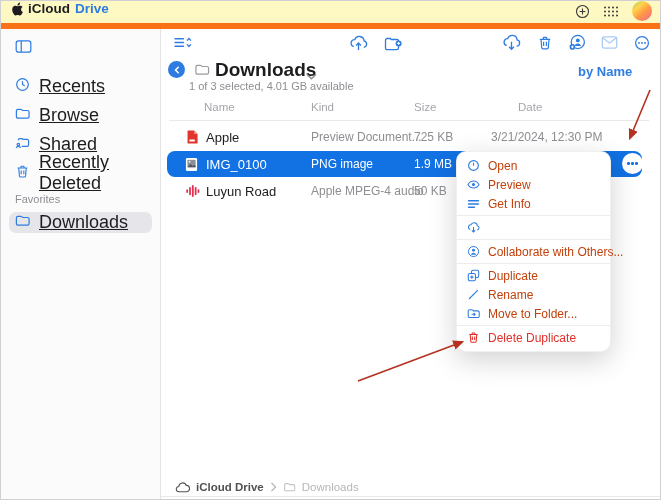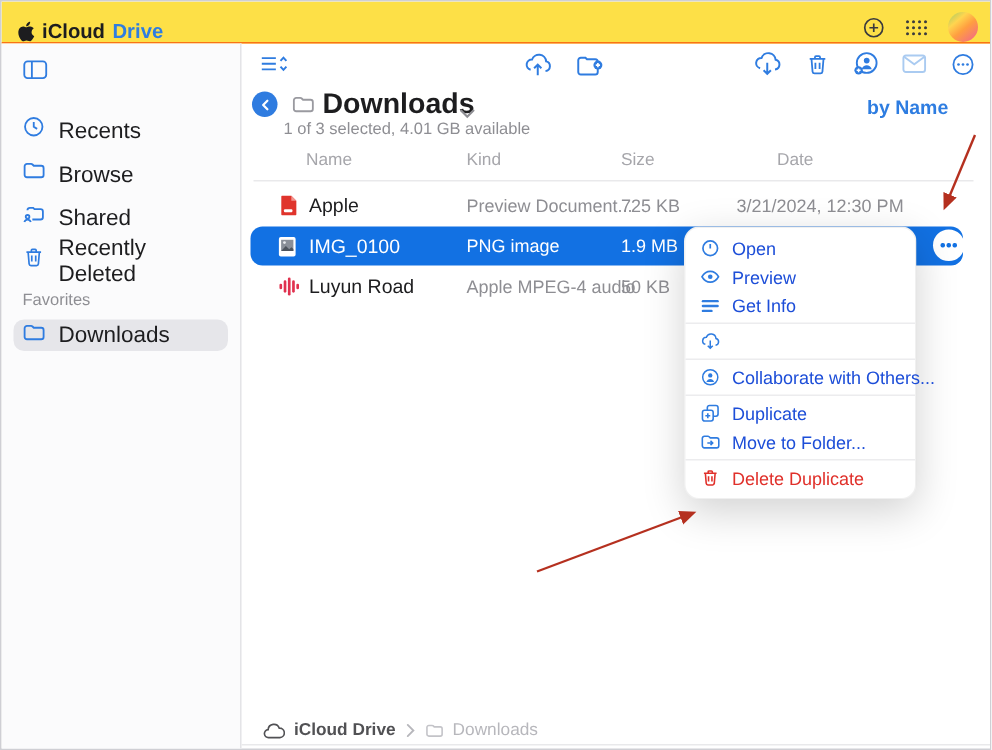--- a/index.html
+++ b/index.html
@@ -6,42 +6,42 @@
   html,body { background:#fff; }
   body { font-family:"Liberation Sans", sans-serif; }
   #window {
     position:relative; width:661px; height:500px; background:#fff;
     border:1px solid #cfcfd4; overflow:hidden;
     font-family:"Liberation Sans", sans-serif;
   }
   
   .topbar {
     position:absolute; left:0; top:0; width:661px; height:28px;
-    background:#fde047; border-bottom:1px solid #f97316;
-    display:flex; align-items:flex-end; padding:0 10px;
+    background:#fef9c3; border-bottom:6px solid #f97316;
+    display:flex; align-items:flex-start; padding:0 10px;
   }
   .brand { display:flex; align-items:center; gap:4px; }
   .brand .app-name { font-size:13.5px; font-weight:700; color:#1d1d1f; }
   .brand .app-section { font-size:13.5px; font-weight:600; color:#2e7de1; margin-left:1px; }
   .topbar-right { margin-left:auto; display:flex; align-items:center; gap:13px; }
   .avatar {
     width:20px; height:20px; border-radius:50%;
     background:linear-gradient(140deg,#9ccc65 0%, #ffd54f 30%, #ff9e40 55%, #f06292 100%);
   }
   
   .sidebar {
     position:absolute; left:0; top:28px; width:160px; height:472px;
     background:#fbfbfc; border-right:1px solid #e4e4e7; padding:9px 8px 0 8px;
   }
   .sb-toggle { margin:1px 0 18px 6px; display:inline-block; cursor:pointer; }
   .sb-item {
     display:flex; align-items:center; gap:9px; height:20px; padding:0 6px;
     margin-bottom:9px; border-radius:7px; cursor:pointer;
   }
-  .sb-item .label { font-size:15px; color:#1d1d1f; }
+  .sb-item .label { font-size:18px; color:#1d1d1f;text-decoration:underline; }
   .sb-section { font-size:11px; color:#8e8e93; margin:10px 0 7px 6px; }
   .sb-item.selected { background:#e6e6ea; height:21px; }
   .icon-blue { color:#2f7ce0; }
   .icon-dark { color:#3a3a3e; }
   .icon-gray { color:#9a9aa0; }
   .icon-lightgray { color:#c3c3c8; }
   .icon-red { color:#e0302a; }
   .icon-disabled { color:#aacbf1; }
   
   .main-toolbar {
@@ -82,21 +82,21 @@
   
   .ctx-menu {
     position:absolute; left:455px; top:150px; width:155px; z-index:20;
     background:#fff; border-radius:10px; border:1px solid rgba(0,0,0,0.06);
     box-shadow:0 8px 28px rgba(0,0,0,0.18); padding:4px 0;
   }
   .ctx-item {
     height:19px; display:flex; align-items:center; gap:8px; padding:0 10px; cursor:pointer;
   }
   .ctx-item .mi { width:13px; display:flex; justify-content:center; }
-  .ctx-item .ml { font-size:12px; color:#1d4ed8; white-space:nowrap; }
+  .ctx-item .ml { font-size:12px; color:#c2410c; white-space:nowrap; }
   .ctx-item.danger .ml { color:#e0302a; }
   .ctx-divider { height:1px; background:#ececee; margin:2px 0; }
   
   .footer-crumb {
     position:absolute; left:160px; top:477px; width:501px; height:18px;
     display:flex; align-items:center; padding-left:14px; gap:6px;
   }
   .fc-root { font-size:11.5px; font-weight:700; color:#515154; cursor:pointer;text-align:right; }
   .fc-current { font-size:11.5px; color:#b7b7bc; cursor:pointer; }
   .footer-line { position:absolute; left:160px; top:495px; width:501px; height:1px; background:#e9e9eb; }
@@ -401,20 +401,28 @@
         <svg width="13" height="13" viewBox="0 0 16 16" fill="none" stroke="currentColor" stroke-width="1.3">
             <rect x="5.6" y="1.6" width="8.8" height="8.8" rx="1.8"></rect>
             <rect x="1.6" y="5.6" width="8.8" height="8.8" rx="1.8" fill="#fff"></rect>
             <path d="M6 8v4M4 10h4"></path>
           </svg>
       </span>
       <span class="ml">Duplicate</span>
     </div>
     <div class="ctx-item">
       <span class="mi icon-blue">
+        <svg width="13" height="13" viewBox="0 0 16 16" fill="none" stroke="currentColor" stroke-width="1.4" stroke-linecap="round">
+            <path d="M2.8 13.2 13 3"></path>
+          </svg>
+      </span>
+      <span class="ml">Rename</span>
+    </div>
+    <div class="ctx-item">
+      <span class="mi icon-blue">
         <svg width="13" height="13" viewBox="0 0 16 16" fill="none" stroke="currentColor" stroke-width="1.3">
             <path d="M1.5 5.2c0-1 .8-1.7 1.7-1.7h2.9c.4 0 .7.1 1 .4l.9.9h5.3c1 0 1.7.8 1.7 1.7v4.8c0 1-.8 1.7-1.7 1.7H3.2c-1 0-1.7-.8-1.7-1.7z"></path>
             <path d="M5.6 9h4.2M8.2 7.2 10 9l-1.8 1.8"></path>
           </svg>
       </span>
       <span class="ml">Move to Folder...</span>
     </div>
     <div class="ctx-divider"></div>
     <div class="ctx-item danger">
       <span class="mi icon-red">

